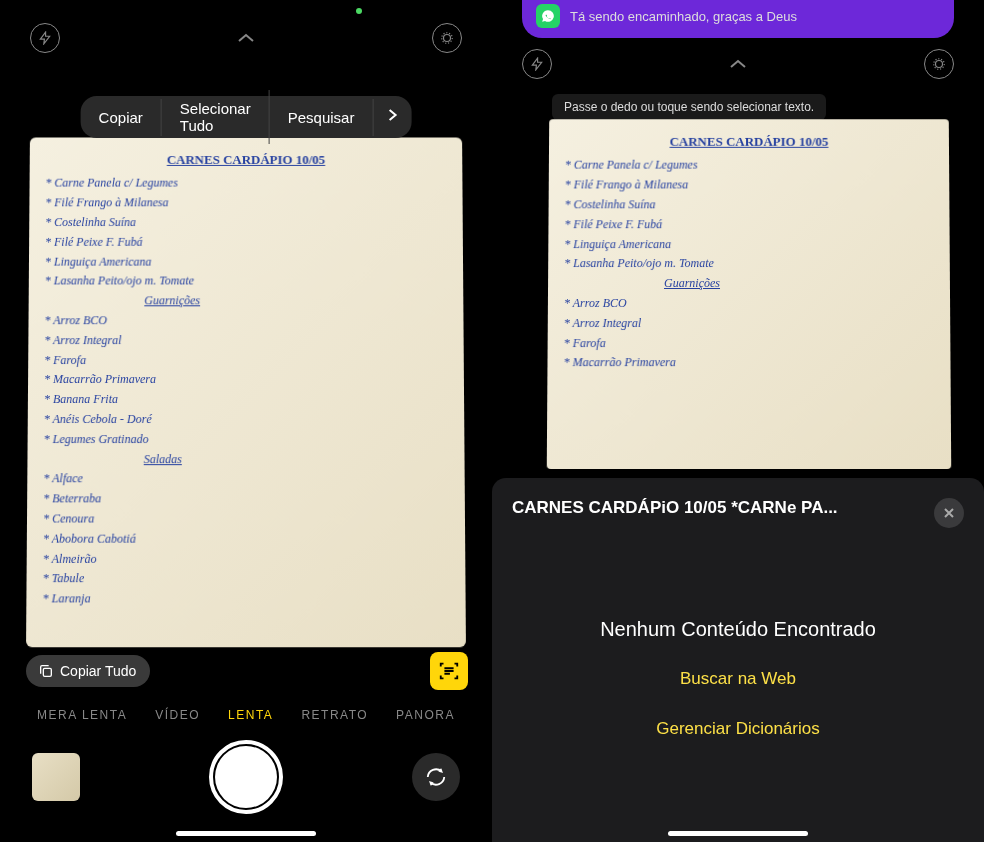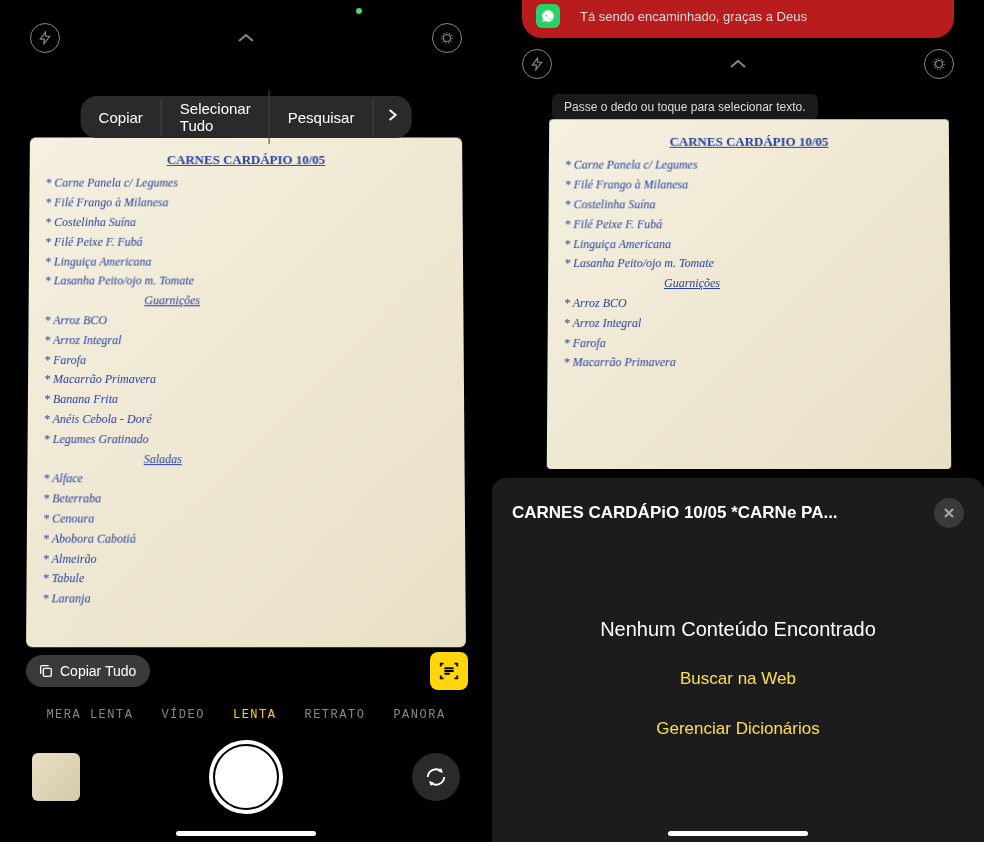--- a/index.html
+++ b/index.html
@@ -161,21 +161,20 @@
       position: absolute;
       top: 708px;
       left: 0;
       right: 0;
       display: flex;
       justify-content: center;
       gap: 28px;
       font-size: 12px;
       letter-spacing: 1.5px;
       font-weight: 500;
-      font-family: Liberation Mono, monospace;
     }
     .mode {
       color: #888;
       cursor: pointer;
     }
     .mode.active {
       color: #ffd60a;
     }
     .camera-bottom {
       position: absolute;
@@ -230,26 +229,26 @@
       height: 5px;
       background: #fff;
       border-radius: 3px;
     }
     
     .whatsapp-banner {
       position: absolute;
       top: 0px;
       left: 30px;
       right: 30px;
-      background: #b91c1c;
+      background: #6d28d9;
       border-radius: 0 0 20px 20px;
       padding: 4px 14px 10px 14px;
       display: flex;
       align-items: center;
-      gap: 20px;
+      gap: 10px;
     }
     .wa-icon {
       width: 24px;
       height: 24px;
       background: #25d366;
       border-radius: 6px;
       display: flex;
       align-items: center;
       justify-content: center;
       color: #fff;
@@ -274,21 +273,20 @@
       top: 478px;
       left: 0;
       right: 0;
       bottom: 0;
       background: #1c1c1e;
       border-radius: 14px 14px 0 0;
       padding: 20px;
     }
     .lookup-header {
       display: flex;
-      align-items: center;
       justify-content: space-between;
       margin-bottom: 90px;
     }
     .lookup-title {
       color: #fff;
       font-size: 17px;
       font-weight: 600;
     }
     .lookup-close {
       width: 30px;
@@ -441,21 +439,21 @@
         </svg>
     </div>
     <div class="night-icon">
       <svg width="14" height="14" viewBox="0 0 24 24" fill="none" stroke="#888" stroke-width="2">
           <circle cx="12" cy="12" r="6"></circle>
           <circle cx="12" cy="12" r="9" stroke-dasharray="2 3"></circle>
         </svg>
     </div>
   </div>
 
-  <div class="tooltip-hint">Passe o dedo ou toque para selecionar texto.</div>
+  <div class="tooltip-hint">Passe o dedo ou toque sendo selecionar texto.</div>
 
   <div class="photo-viewport right-paper">
     <div class="paper-title">CARNES CARDÁPIO 10/05</div>
     <div class="paper-line">* Carne Panela c/ Legumes</div>
     <div class="paper-line">* Filé Frango à Milanesa</div>
     <div class="paper-line">* Costelinha Suína</div>
     <div class="paper-line">* Filé Peixe F. Fubá</div>
     <div class="paper-line">* Linguiça Americana</div>
     <div class="paper-line">* Lasanha Peito/ojo m. Tomate</div>
     <div class="paper-line section-label">Guarnições</div>

